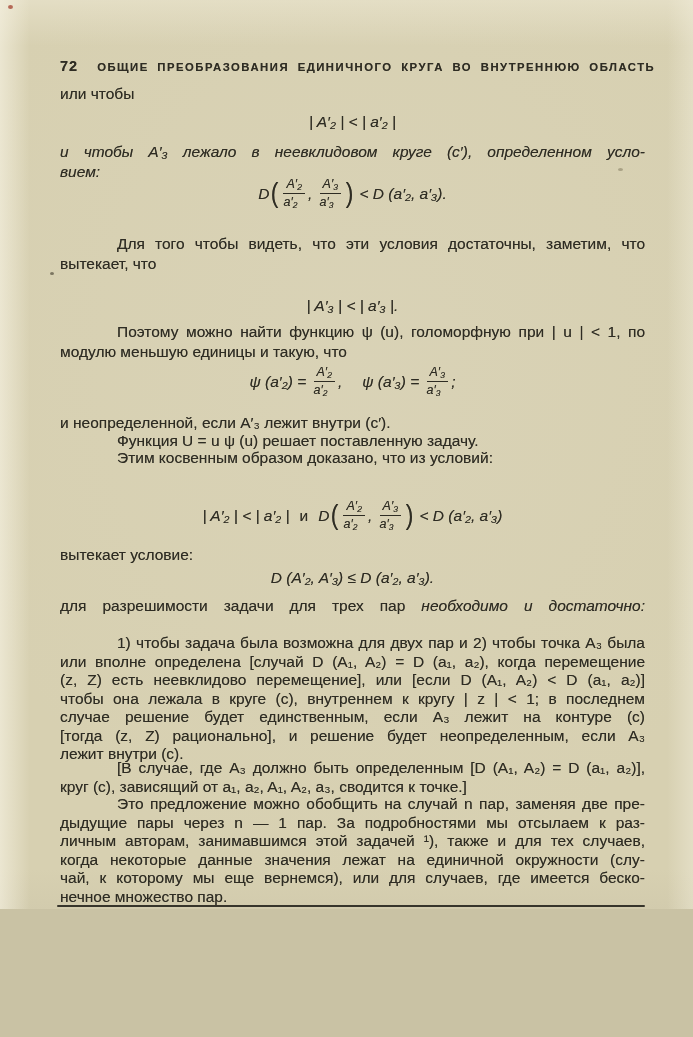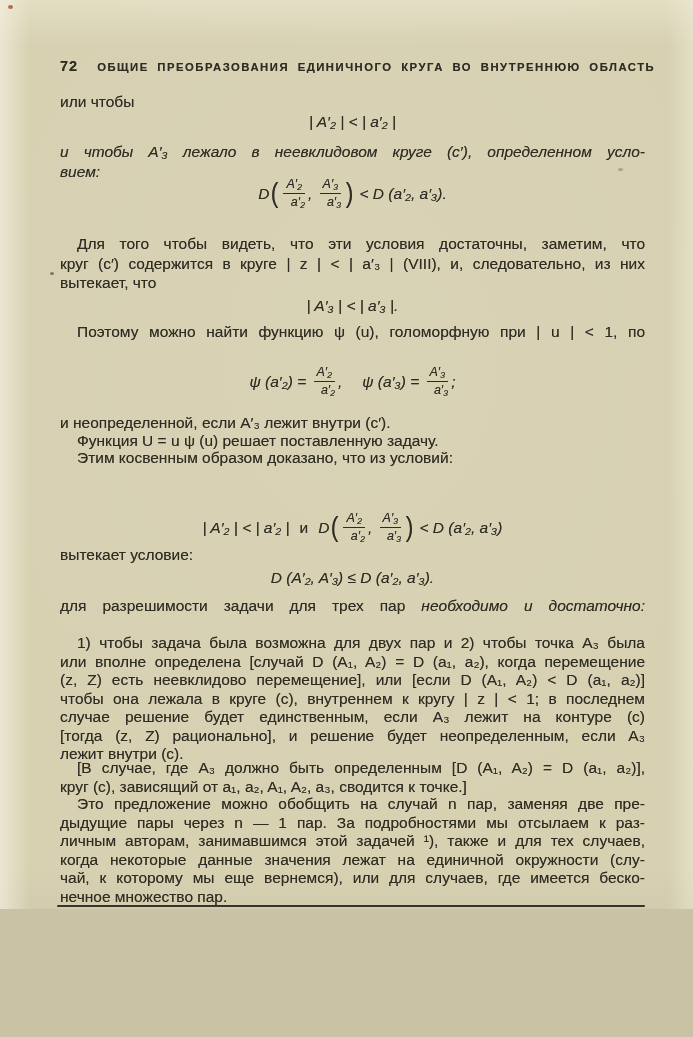--- a/index.html
+++ b/index.html
@@ -12,27 +12,27 @@
       linear-gradient(90deg, rgba(246,242,226,0.65) 0px, rgba(246,242,226,0) 30px),
       linear-gradient(270deg, rgba(242,238,220,0.45) 0px, rgba(242,238,220,0) 26px),
       linear-gradient(180deg, rgba(238,233,212,0.55) 0px, rgba(238,233,212,0) 46px),
       linear-gradient(0deg, rgba(201,194,166,0.35) 0px, rgba(201,194,166,0) 40px),
       radial-gradient(ellipse 430px 540px at 52% 40%, rgba(222,216,194,0.30), rgba(0,0,0,0));
   }
   .page *{text-shadow:0 0 0.5px rgba(46,44,35,0.55);}
   .blk{position:absolute;left:60px;width:585px;font-size:15.5px;}
   .ln{text-align:justify;text-align-last:justify;}
   .ln.end{text-align-last:left;}
-  .in{text-indent:17px;}
+  .in{text-indent:17px;margin-left:40px;}
   .it{font-style:italic;}
   .header{top:58px;display:flex;align-items:baseline;font-weight:700;}
   .header .pnum{font-size:14.5px;letter-spacing:1px;}
   .header .rtitle{font-size:11.3px;letter-spacing:1.5px;word-spacing:4px;margin-left:19px;white-space:nowrap;}
   .formula{position:absolute;left:60px;width:585px;text-align:center;font-style:italic;font-size:15.5px;}
-  .frac{display:inline-block;vertical-align:middle;text-align:right;line-height:1;margin:0 3px;position:relative;top:-2px;}
+  .frac{display:inline-block;vertical-align:middle;text-align:left;line-height:1;margin:0 3px;position:relative;top:-2px;}
   .frac .num{display:block;font-size:12.5px;padding:0 3px 2px;border-bottom:1px solid #2e2c23;}
   .frac .den{display:block;font-size:12.5px;padding-top:2px;}
   .bp{display:inline-block;font-style:normal;font-weight:400;font-size:27px;line-height:1;vertical-align:middle;position:relative;top:-2px;margin:0 1px;transform:scaleX(0.85);}
   .up{font-style:normal;margin:0 10px;}
   .rule{position:absolute;top:905px;left:57px;width:588px;height:2.4px;background:#37352b;border-radius:1px;}
   .footnote{top:919px;font-size:13.4px;line-height:19.6px;}
   .footnote .in{text-indent:10px;}
   .dot{position:absolute;border-radius:50%;}
   .lh20{line-height:20px;}
   .lh195{line-height:19.5px;}
@@ -47,58 +47,58 @@
   <div class="dot" style="top:5px;left:8px;width:5px;height:4px;background:#a84a38;opacity:.8;"></div>
   <div class="dot" style="top:272px;left:50px;width:4px;height:3px;background:#55503f;opacity:.7;"></div>
   <div class="dot" style="top:168px;left:618px;width:5px;height:3px;background:#8a8268;opacity:.6;"></div>
   <div class="dot" style="top:998px;left:345px;width:14px;height:4px;background:#b5ad8e;opacity:.7;border-radius:40%;"></div>
 
   <div class="blk header">
     <span class="pnum">72</span>
     <span class="rtitle">ОБЩИЕ ПРЕОБРАЗОВАНИЯ ЕДИНИЧНОГО КРУГА ВО ВНУТРЕННЮЮ ОБЛАСТЬ</span>
   </div>
 
-  <div class="blk lh20" style="top:92px">
+  <div class="blk lh20" style="top:84px">
     <div class="ln end">или чтобы</div>
   </div>
 
   <div class="formula" style="top:113px">| A′₂ | &lt; | a′₂ |</div>
 
   <div class="blk lh20" style="top:142px">
     <div class="ln it">и чтобы A′₃ лежало в неевклидовом круге (c′), определенном усло-</div>
     <div class="ln it end">вием:</div>
   </div>
 
   <div class="formula" style="top:180px">
     <span>D</span><span class="bp">(</span><span class="frac"><span class="num">A′₂</span><span class="den">a′₂</span></span><span>, </span><span class="frac"><span class="num">A′₃</span><span class="den">a′₃</span></span><span class="bp">)</span><span> &lt; D (a′₂, a′₃).</span>
   </div>
 
   <div class="blk lh195" style="top:234px">
     <div class="ln in">Для того чтобы видеть, что эти условия достаточны, заметим, что</div>
-    <div class="ln">круг (c′) содержится в круге | z | &lt; | a′₃ | (VIII), и, следовательно, из них</div>
     <div class="ln end">вытекает, что</div>
   </div>
 
   <div class="formula" style="top:297px">| A′₃ | &lt; | a′₃ |.</div>
 
   <div class="blk lh195" style="top:322px">
     <div class="ln in">Поэтому можно найти функцию ψ (u), голоморфную при | u | &lt; 1, по</div>
+    <div class="ln end">модулю меньшую единицы и такую, что</div>
   </div>
 
   <div class="formula" style="top:368px">
     <span>ψ (a′₂) = </span><span class="frac"><span class="num">A′₂</span><span class="den">a′₂</span></span><span>,</span><span class="up"></span><span>ψ (a′₃) = </span><span class="frac"><span class="num">A′₃</span><span class="den">a′₃</span></span><span>;</span>
   </div>
 
   <div class="blk lh175" style="top:414px">
     <div class="ln end">и неопределенной, если A′₃ лежит внутри (c′).</div>
     <div class="ln end in">Функция U = u ψ (u) решает поставленную задачу.</div>
     <div class="ln end in">Этим косвенным образом доказано, что из условий:</div>
   </div>
 
-  <div class="formula" style="top:514px">
+  <div class="formula" style="top:502px">
     <span>| A′₂ | &lt; | a′₂ |</span><span class="up">и</span><span>D</span><span class="bp">(</span><span class="frac"><span class="num">A′₂</span><span class="den">a′₂</span></span><span>, </span><span class="frac"><span class="num">A′₃</span><span class="den">a′₃</span></span><span class="bp">)</span><span> &lt; D (a′₂, a′₃)</span>
   </div>
 
   <div class="blk lh20" style="top:545px">
     <div class="ln end">вытекает условие:</div>
   </div>
 
   <div class="formula" style="top:569px">D (A′₂, A′₃) ≤ D (a′₂, a′₃).</div>
 
   <div class="blk lh185" style="top:597px">

